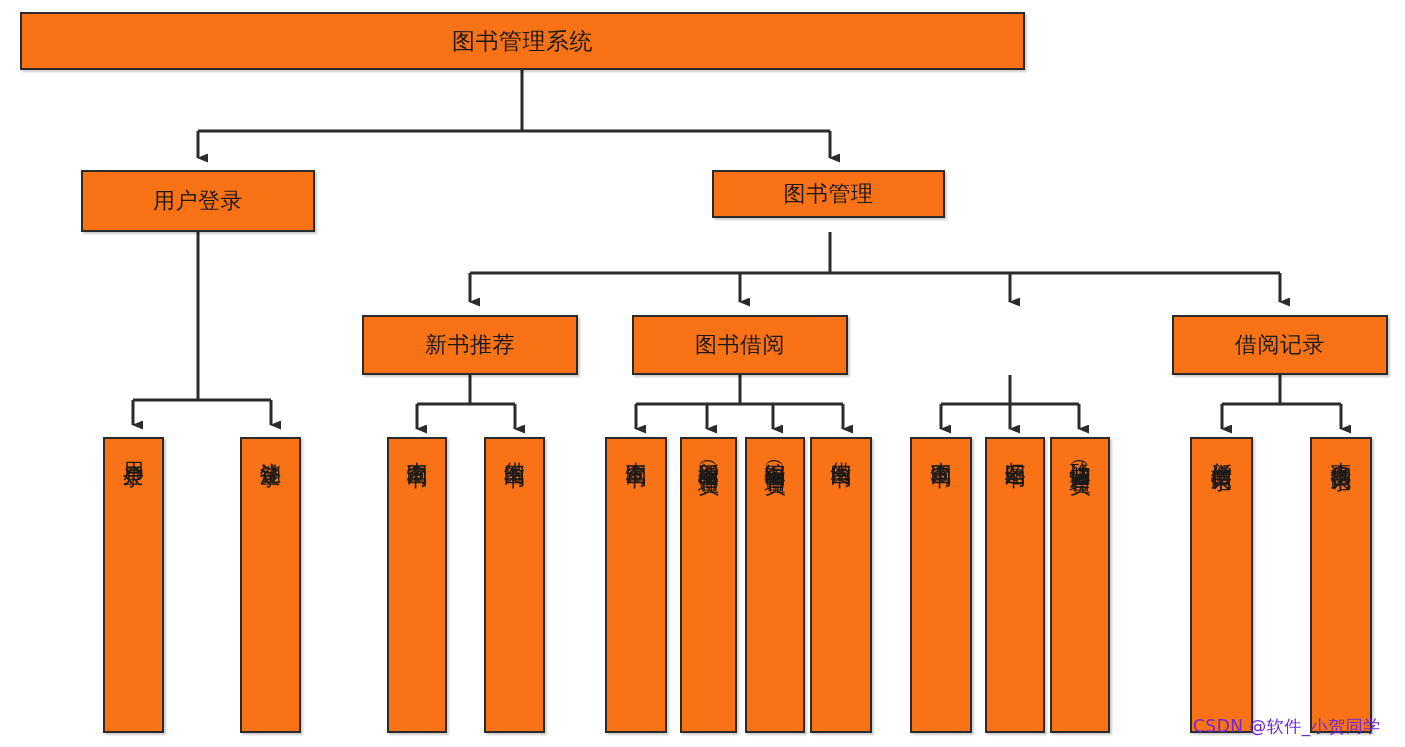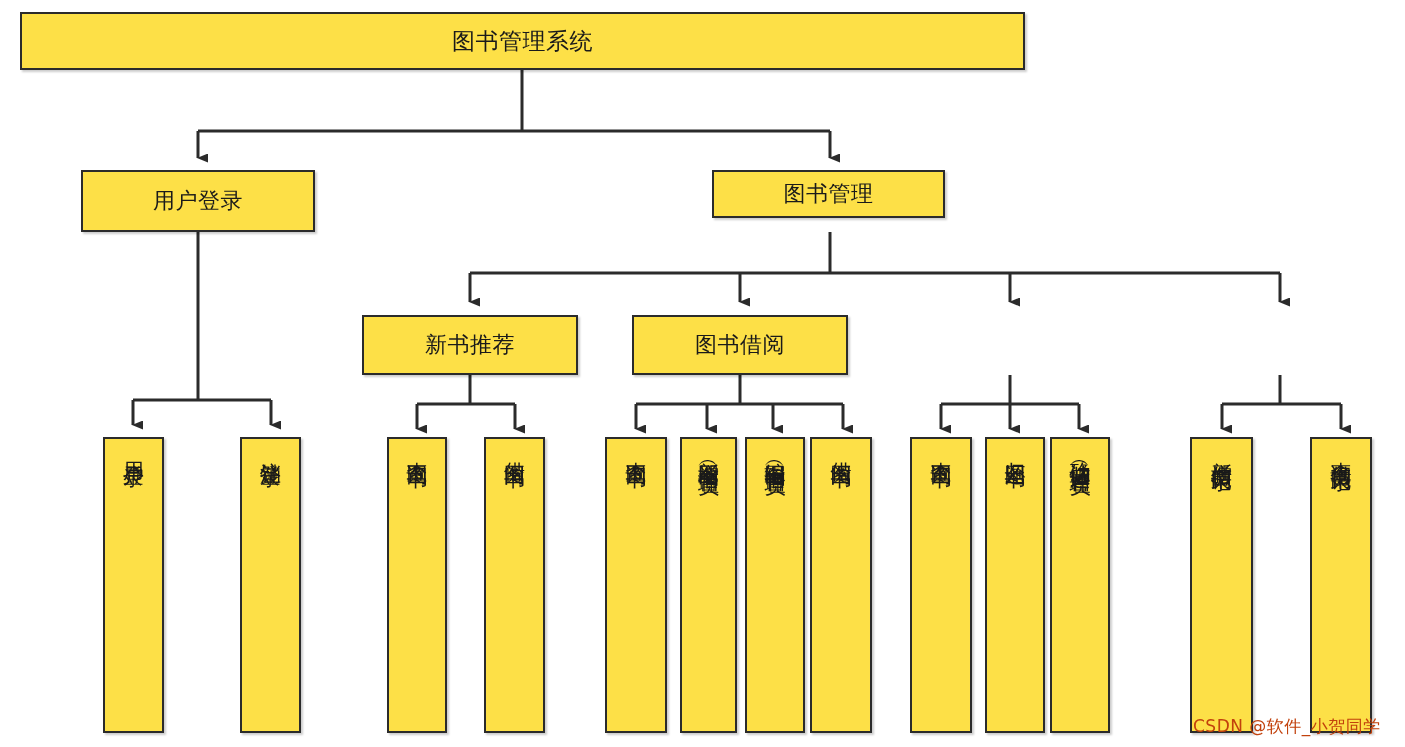--- a/index.html
+++ b/index.html
@@ -21,21 +21,21 @@
     position: absolute;
     left: 0;
     top: 0;
     width: 1405px;
     height: 747px;
   }
   .node {
     position: absolute;
     box-sizing: border-box;
     border: 2px solid #2b2b2b;
-    background: #fde047;
+    background: #f97316;
     display: flex;
     align-items: center;
     justify-content: center;
     box-shadow: 2px 2px 2px rgba(0,0,0,0.20);
   }
   .node .label {
     color: #1a1a1a;
     text-align: center;
     line-height: 1.05;
     letter-spacing: 0.5px;
@@ -52,21 +52,21 @@
   }
   .node.vertical .label {
     font-size: 21px;
     writing-mode: vertical-rl;
     text-orientation: upright;
     letter-spacing: 2px;
     white-space: nowrap;
   }
   .watermark {
     position: absolute;
-    color: #c2410c;
+    color: #6d28d9;
     font-size: 17px;
     letter-spacing: 0.5px;
     white-space: nowrap;
   }
 </style>
 </head>
 <body>
 
 <div id="diagram-root">
 
@@ -130,20 +130,23 @@
   <div class="node horizontal" style="left:712px; top:170px; width:233px; height:48px;">
     <span class="label">图书管理</span>
   </div>
 
   <div class="node horizontal" style="left:632px; top:315px; width:216px; height:60px;">
     <span class="label">图书借阅</span>
   </div>
   <div class="node horizontal" style="left:362px; top:315px; width:216px; height:60px;">
     <span class="label">新书推荐</span>
   </div>
+  <div class="node horizontal" style="left:1172px; top:315px; width:216px; height:60px;">
+    <span class="label">借阅记录</span>
+  </div>
 
   <div class="node vertical" style="left:103px; top:437px; width:61px; height:296px;">
     <span class="label">用户登录</span>
   </div>
   <div class="node vertical" style="left:240px; top:437px; width:61px; height:296px;">
     <span class="label">注销登录</span>
   </div>
 
   <div class="node vertical" style="left:387px; top:437px; width:60px; height:296px;">
     <span class="label">查询图书</span>

